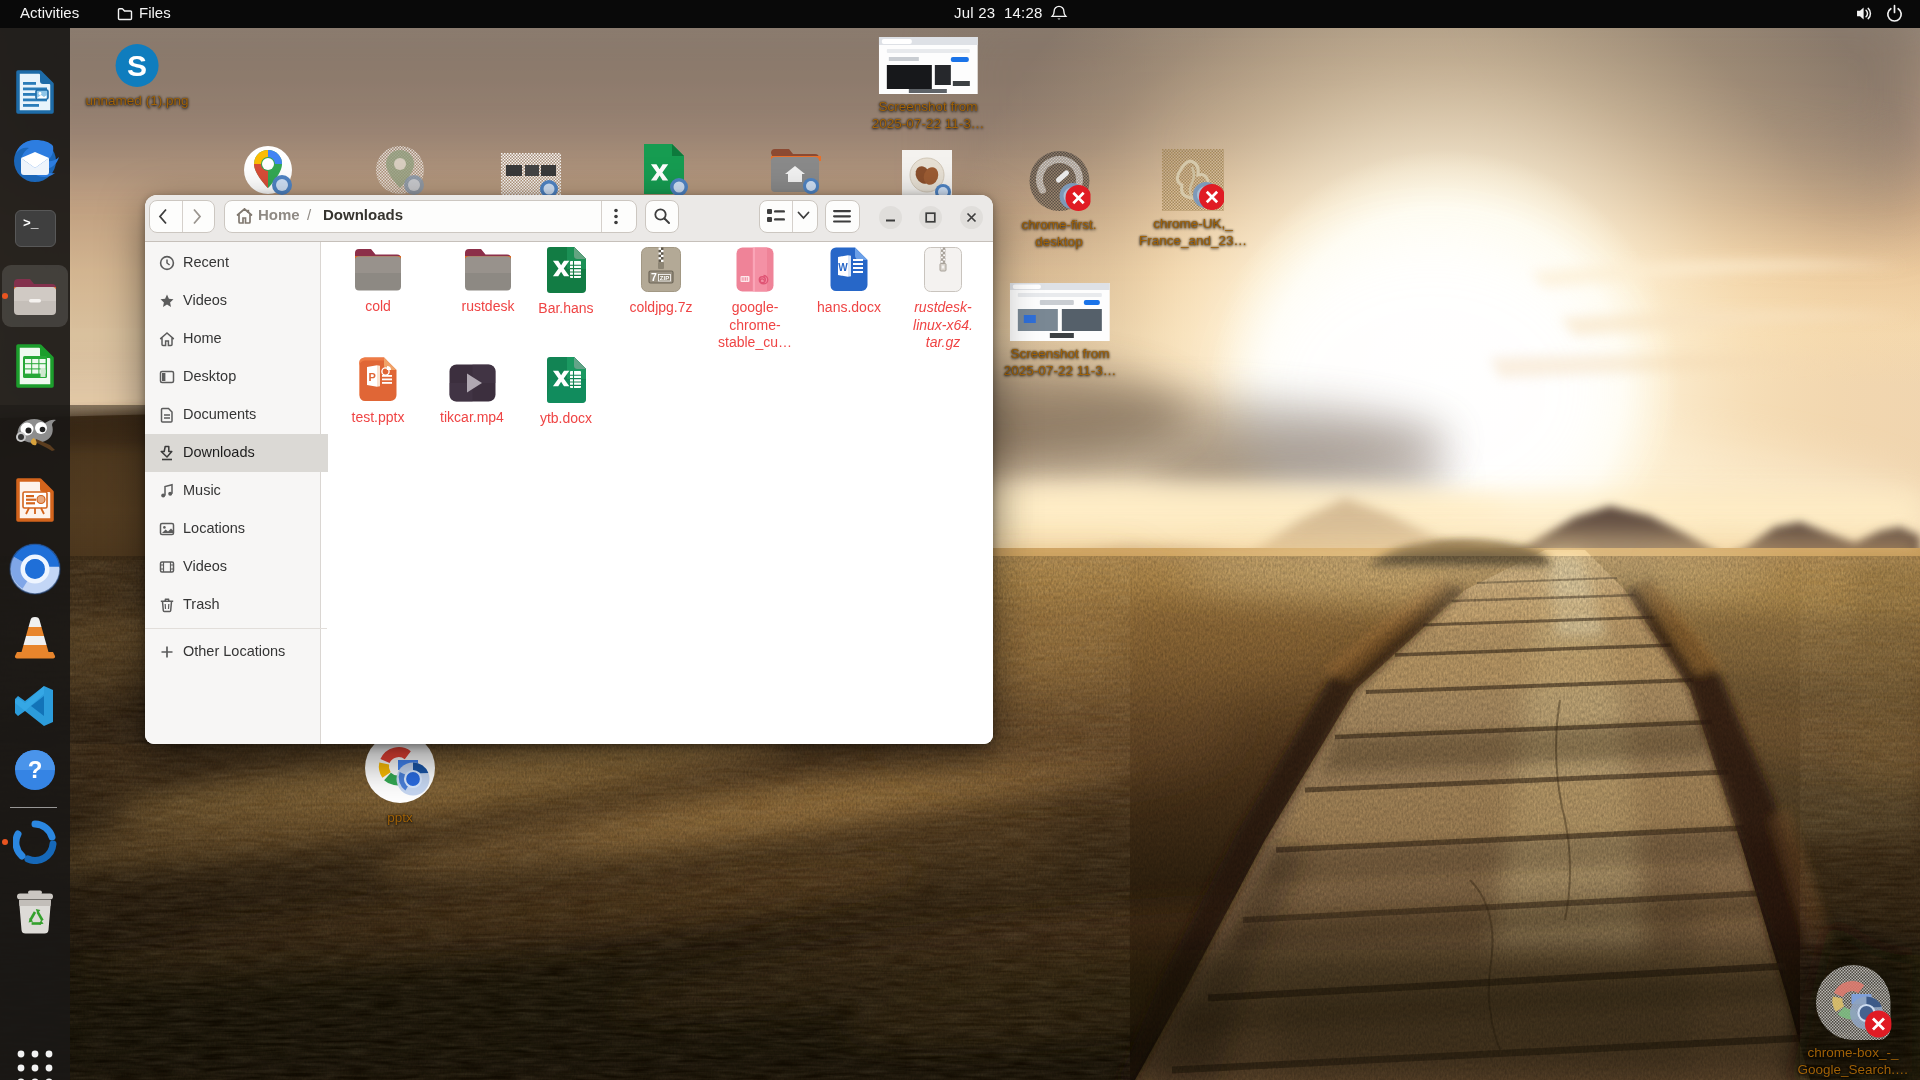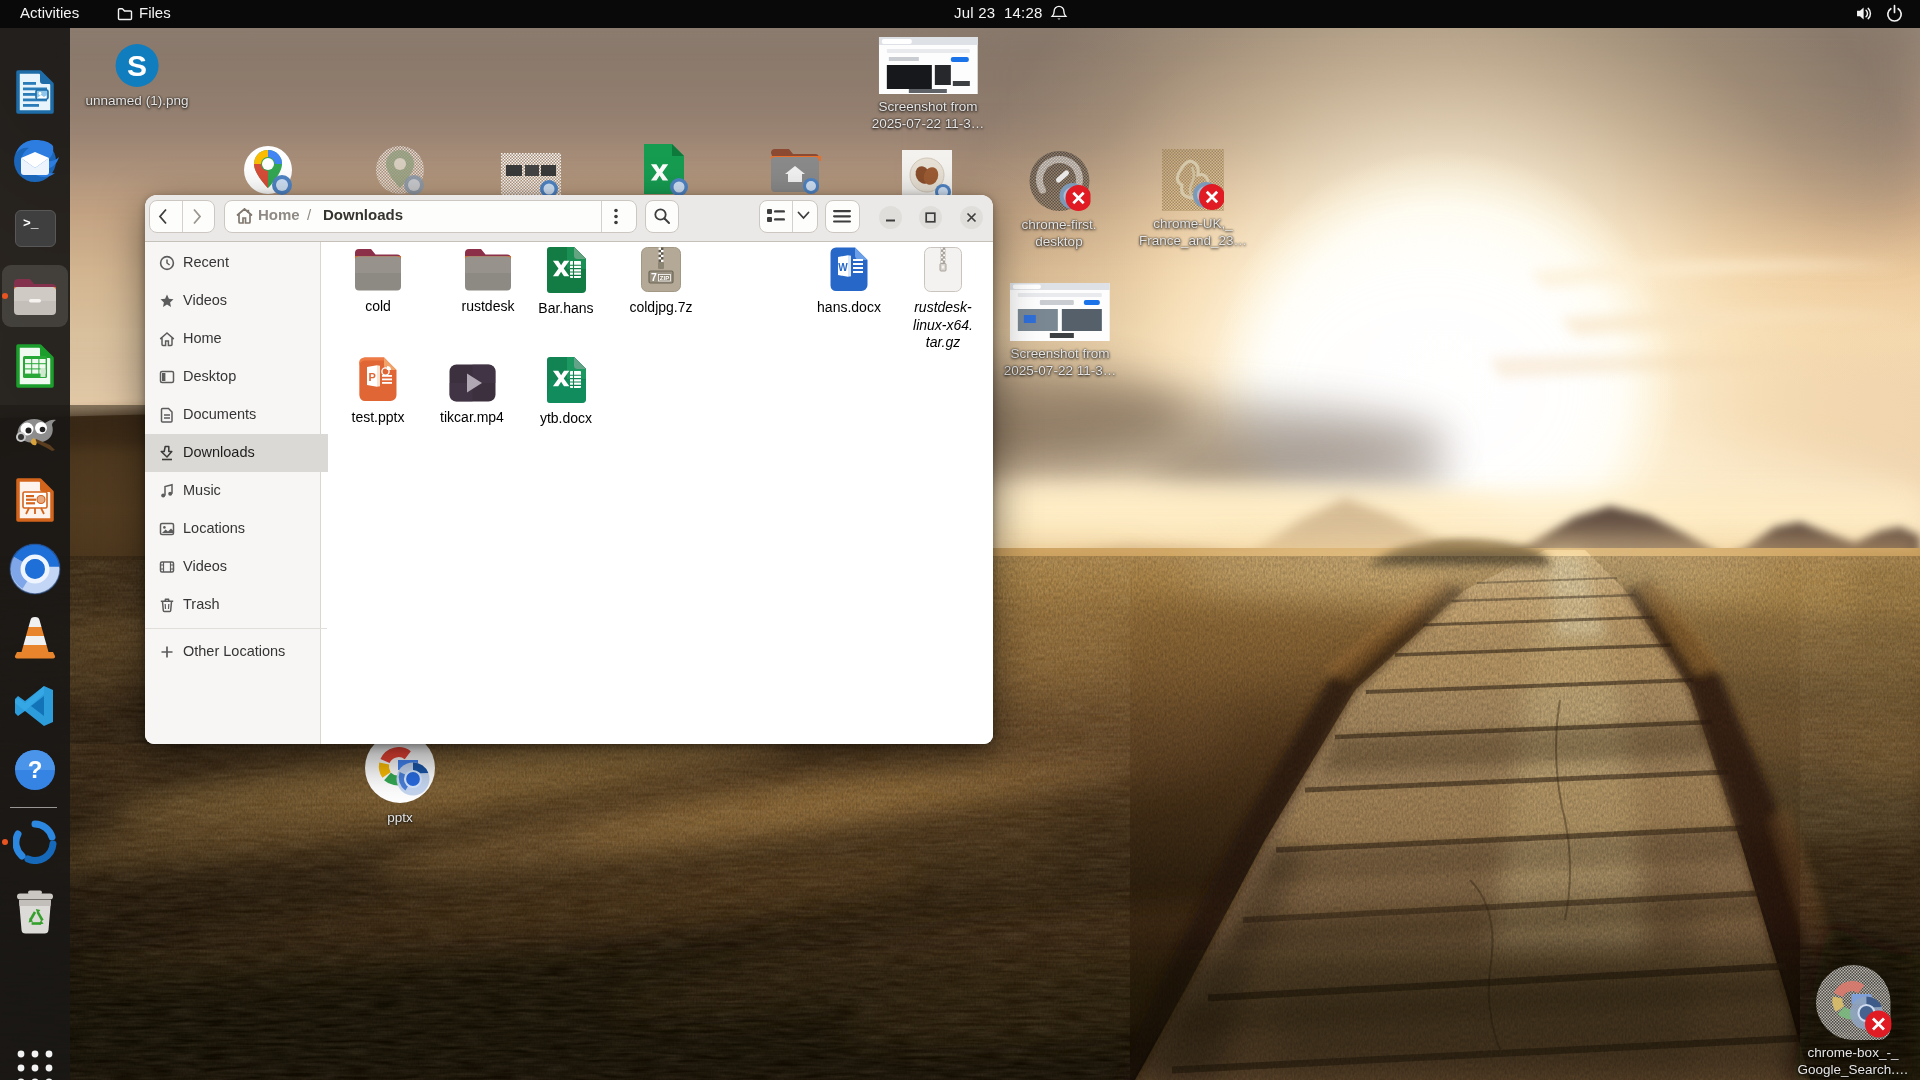--- a/index.html
+++ b/index.html
@@ -19,39 +19,39 @@
   
   #dock{position:absolute;left:0;top:28px;width:70px;height:1052px;
         background:rgba(26,24,22,0.93);}
   .di{position:absolute;}
   .dtile{position:absolute;left:2px;top:237px;width:66px;height:62px;background:rgba(255,255,255,0.13);border-radius:9px;}
   .ddot{position:absolute;left:2px;width:6px;height:6px;border-radius:50%;background:#e95420;}
   .dsep{position:absolute;left:10px;top:779px;width:47px;height:1px;background:rgba(255,255,255,0.55);}
   .dgrid{position:absolute;left:35px;top:1040px;transform:translate(-50%,-50%);width:42px;height:38px;}
   
   .dicon{position:absolute;transform:translateX(-50%);text-align:center;}
-  .dlabel{color:#e5e5e5;font-size:13.5px;line-height:17px;text-shadow:0 1px 3px rgba(0,0,0,0.95),0 0 2px rgba(0,0,0,0.75);white-space:nowrap;}
+  .dlabel{color:#a16207;font-size:13.5px;line-height:17px;text-shadow:0 1px 3px rgba(0,0,0,0.95),0 0 2px rgba(0,0,0,0.75);white-space:nowrap;}
   
   #win{position:absolute;left:145px;top:195px;width:848px;height:549px;border-radius:12px 12px 9px 9px;
        box-shadow:0 14px 44px rgba(0,0,0,0.5),0 2px 8px rgba(0,0,0,0.35);overflow:hidden;
        background:#fff;}
   #hbar{position:absolute;left:0;top:0;width:848px;height:46px;background:#ebe9e7;
         border-bottom:1px solid #c6c0ba;}
   .hbtn{position:absolute;top:5px;height:33px;background:#fdfdfc;border:1px solid #ccc7c1;border-radius:8px;box-sizing:border-box;}
   .circ{position:absolute;top:11px;width:23px;height:23px;border-radius:50%;background:#e0dedb;
         color:#3b3b3b;text-align:center;}
   #sbar{position:absolute;left:0;top:47px;width:176px;height:502px;background:#f7f6f5;border-right:1px solid #dad6d2;box-sizing:border-box;}
   .srow{position:absolute;left:0;width:183px;height:38px;color:#353535;font-size:14.5px;}
   .srow .slab{position:absolute;left:38px;top:10px;}
   .srow svg{position:absolute;left:14px;top:11px;}
   .ssel{background:#dbd9d5;}
   .ssep{position:absolute;left:0;top:386px;width:182px;height:1px;background:#e2deda;}
   #grid{position:absolute;left:183px;top:47px;width:665px;height:502px;background:#ffffff;}
   .fi{position:absolute;transform:translateX(-50%);text-align:center;}
-  .flab{color:#000000;font-size:14px;line-height:17.5px;margin-top:3px;}
+  .flab{color:#ef4444;font-size:14px;line-height:17.5px;margin-top:3px;}
 </style>
 </head>
 <body>
 <svg id="wall" width="1920" height="1080" viewBox="0 0 1920 1080">
 <defs>
   <linearGradient id="sky" x1="0" y1="0" x2="0" y2="1">
     <stop offset="0" stop-color="#9a8d80"></stop>
     <stop offset="0.10" stop-color="#a8927f"></stop>
     <stop offset="0.22" stop-color="#bea089"></stop>
     <stop offset="0.34" stop-color="#d7b28c"></stop>
@@ -784,20 +784,33 @@
             <rect x="17.6" y="12.5" width="2.4" height="2.4"></rect>
           </g>
         <rect x="17" y="15" width="6" height="7" rx="1" fill="#8d8574"></rect>
         <rect x="8" y="24" width="24" height="12" rx="1.5" fill="#989081" stroke="#6e6758" stroke-width="1.2"></rect>
         <text x="13" y="33.5" font-size="10.5" font-weight="bold" fill="#fff" text-anchor="middle">7</text>
         <rect x="17.5" y="27.5" width="12" height="6.5" fill="#8d8574" stroke="#fff" stroke-width="0.8"></rect>
         <text x="23.5" y="33" font-size="6" font-weight="bold" fill="#fff" text-anchor="middle">ZIP</text>
       </svg>
       <div class="flab">coldjpg.7z</div>
     </div>
+    <div class="fi" style="left:427px;top:5px;width:92px;">
+      <svg width="38" height="45" viewBox="0 0 38 45">
+        <rect x="0.5" y="0.5" width="37" height="44" rx="6" fill="#ef8398"></rect>
+        <rect x="19" y="0.5" width="12" height="44" fill="#f491a5"></rect>
+        <rect x="16.8" y="0.5" width="2.2" height="44" fill="#fba9ba" opacity="0.9"></rect>
+        <rect x="4.5" y="29" width="9" height="6" rx="1" fill="#fde8ec"></rect>
+        <g stroke="#ef8398" stroke-width="0.9">
+            <path d="M6.2,30.2 v3.6 M7.9,30.2 v3.6 M9.6,30.2 v3.6 M11.3,30.2 v3.6"></path>
+          </g>
+        <path d="M27.5,28.5 a4.2,4.2 0 1 1 -4.2,4.2 a3,3 0 1 1 3,3 a1.9,1.9 0 1 1 1.7,-2.2" fill="none" stroke="#e05575" stroke-width="1.4"></path>
+      </svg>
+      <div class="flab">google-<br>chrome-<br>stable_cu…</div>
+    </div>
     <div class="fi" style="left:521px;top:5px;width:92px;">
       <svg width="38" height="45" viewBox="0 0 38 45">
         <path d="M6,0.5 h19 l12.5,12.5 v25 a6,6 0 0 1 -6,6 h-25.5 a5.5,5.5 0 0 1 -5.5,-5.5 v-32.5 a5.5,5.5 0 0 1 5.5,-5.5 z" fill="#2767c8"></path>
         <path d="M25,0.5 l12.5,12.5 h-8 a4.5,4.5 0 0 1 -4.5,-4.5 z" fill="#6ba0e8"></path>
         <path d="M8,10 l10,-1.8 v21.6 l-10,-1.8 z" fill="#fff"></path>
         <path d="M18,8.2 l3,0.5 v20.6 l-3,0.5 z" fill="#dce8f8"></path>
         <text x="13" y="24" font-size="10" font-weight="bold" fill="#2767c8" text-anchor="middle">W</text>
         <g fill="#fff">
             <rect x="23" y="12" width="10" height="2"></rect>
             <rect x="23" y="16" width="10" height="2"></rect>

